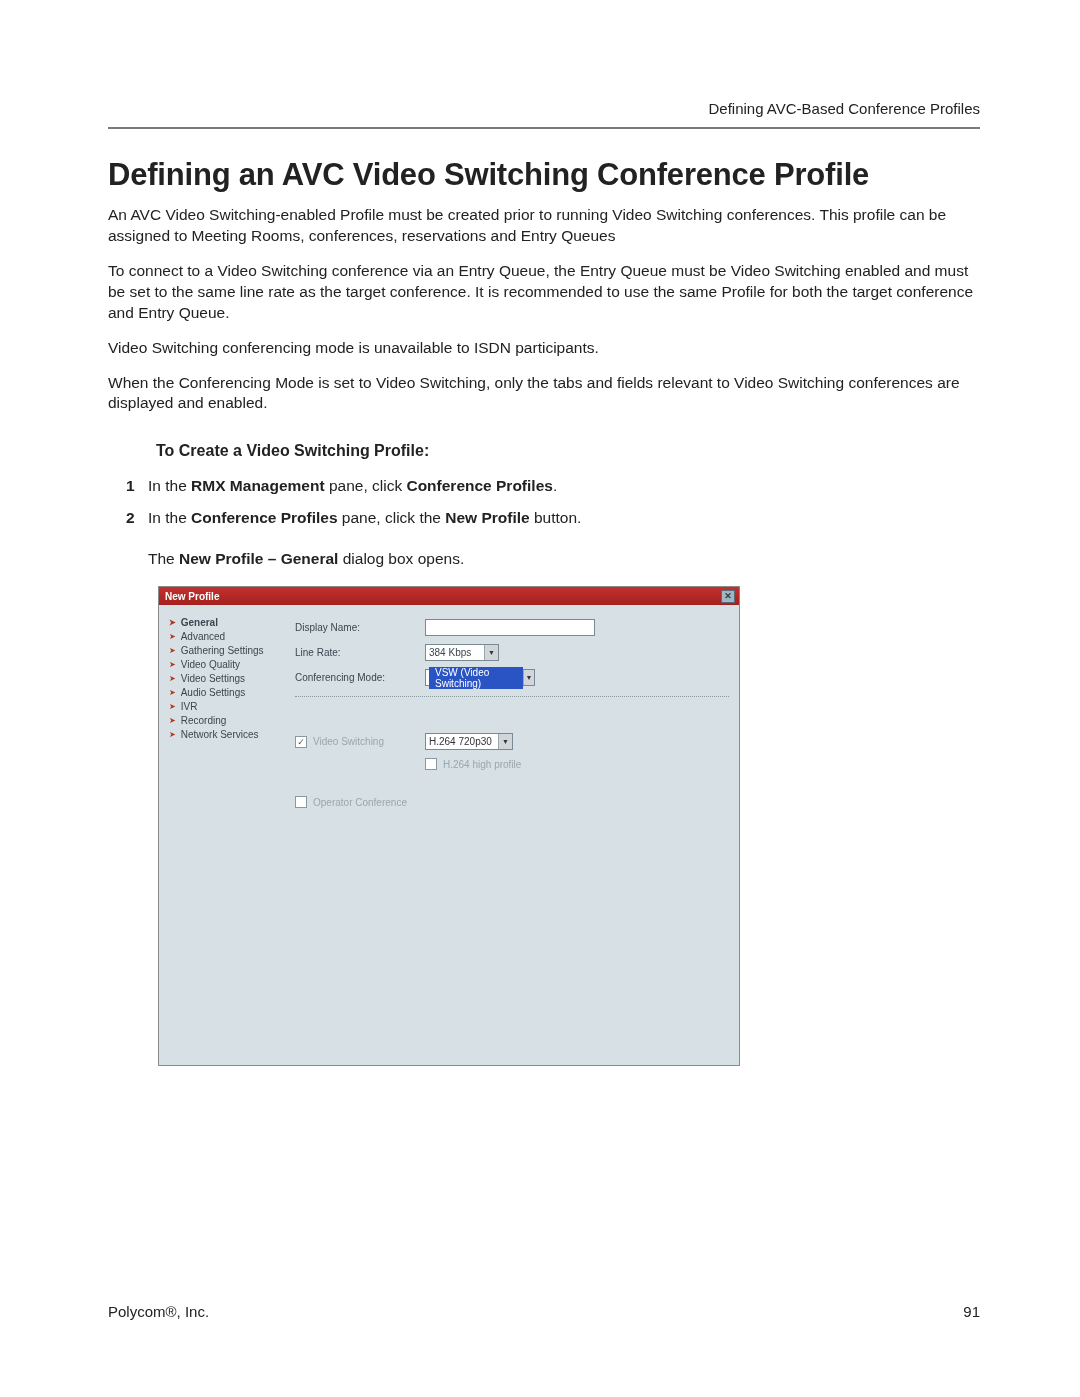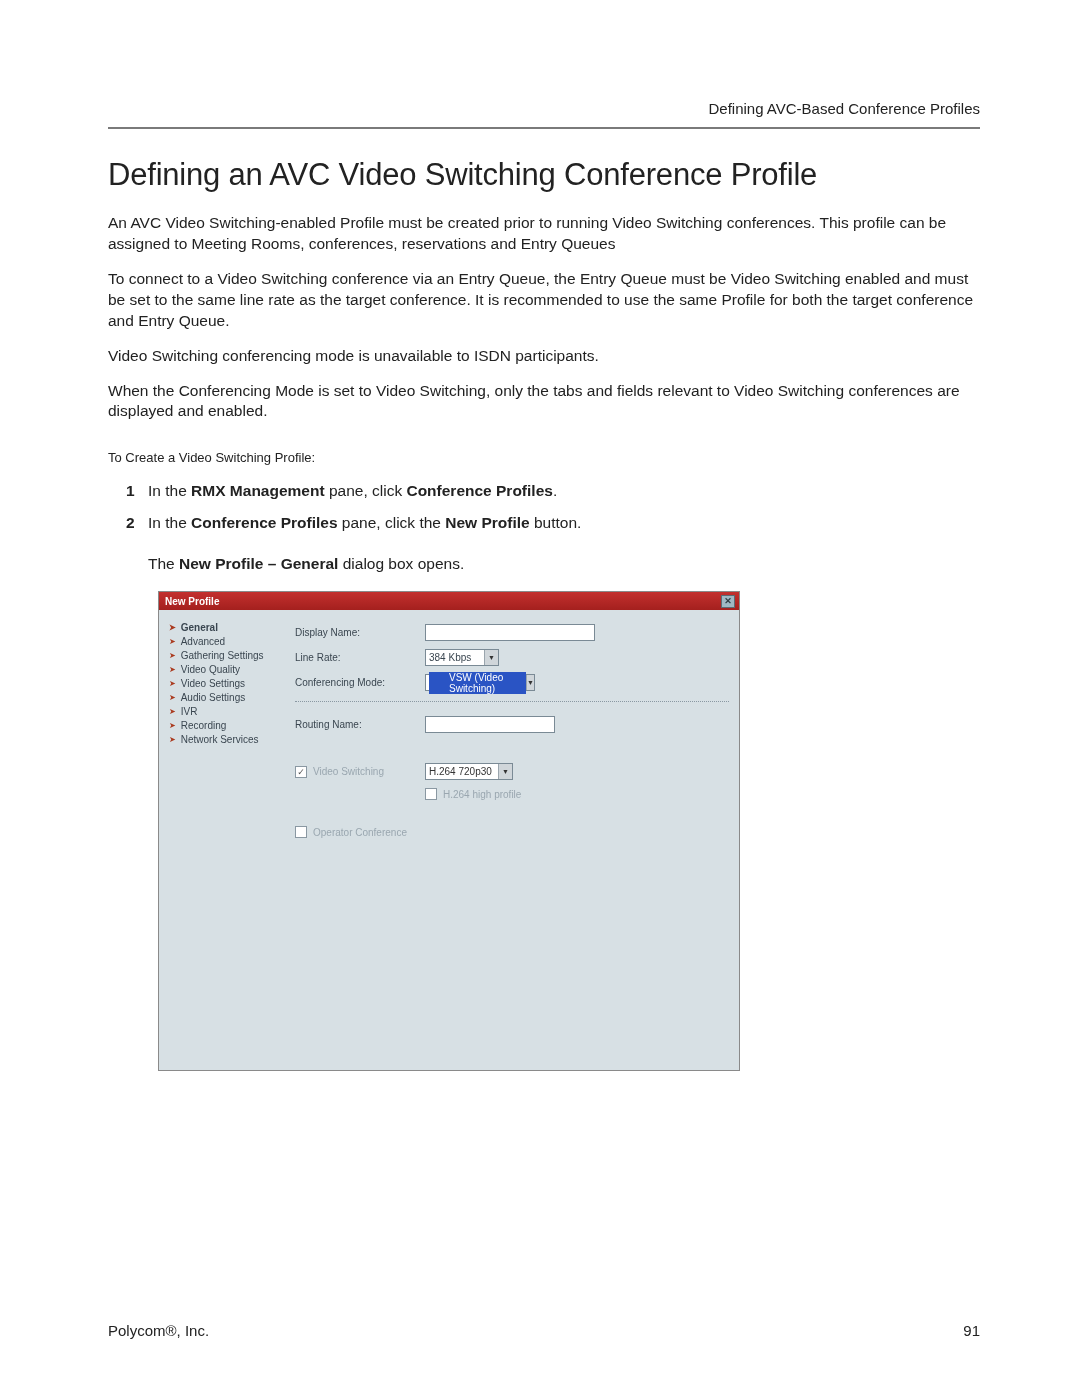--- a/index.html
+++ b/index.html
@@ -18,34 +18,35 @@
     color: #222;
     margin-bottom: 10px;
   }
   hr.rule {
     border: none;
     border-top: 2px solid #7a7a7a;
     margin-bottom: 28px;
   }
   h1.title {
     font-size: 31px;
-    font-weight: normal;
-    margin-bottom: 20px;
+    font-weight: bold;
+    margin-bottom: 12px;
     letter-spacing: -0.2px;
   }
   p.body {
     font-size: 15.5px;
     line-height: 1.35;
     margin-bottom: 14px;
   }
   h2.sub {
-    font-size: 13px;
-    font-weight: normal;
+    font-size: 16px;
+    font-weight: bold;
     margin-top: 28px;
     margin-bottom: 14px;
+    margin-left: 48px;
   }
   ol.steps {
     list-style: none;
     padding-left: 18px;
   }
   ol.steps li {
     font-size: 15.5px;
     line-height: 1.5;
     margin-bottom: 8px;
     position: relative;
@@ -144,21 +145,21 @@
     width: 14px; height: 15px;
     background: #d0d6da;
     border-left: 1px solid #9aa5ad;
     margin-left: auto;
     display: flex; align-items: center; justify-content: center;
     font-size: 7px; color:#333;
   }
   .sel.small { width: 74px; }
   .sel.med { width: 110px; }
   .sel.highlight .seltext {
-    background: #2a54c4; color: #fff; padding: 0 20px;
+    background: #2a54c4; color: #fff; padding: 0 6px;
   }
   .dotted-sep {
     border-top: 1px dotted #8a98a2;
     margin: 6px 0 10px 0;
   }
   .chk-row {
     display: flex;
     align-items: center;
     gap: 6px;
     padding: 4px 0;
@@ -191,21 +192,21 @@
     font-size: 10px;
     display: flex; align-items:center; justify-content:center;
     padding: 0 10px;
     cursor: pointer;
   }
 
   .page-footer {
     position: absolute;
     left: 108px;
     right: 100px;
-    bottom: 58px;
+    bottom: 77px;
     display: flex;
     justify-content: space-between;
     font-size: 15px;
     color: #222;
   }
 </style>
 </head>
 <body>
 
 <div class="header-region">
@@ -302,24 +303,20 @@
       <div class="field-row">
         <span class="lbl">Conferencing Mode:</span>
         <span class="sel med highlight">
           <span class="seltext">VSW (Video Switching)</span>
           <span class="arrow-btn">▼</span>
         </span>
       </div>
 
       <div class="dotted-sep"></div>
 
-      <div class="field-row">
-        <span class="lbl">Routing Name:</span>
-        <input class="txt-input" style="width: 130px;" value="">
-      </div>
 
       <div style="height:22px"></div>
 
       <div class="chk-row">
         <span class="lbl2">
           <span class="chkbox">✓</span>
           <span>Video Switching</span>
         </span>
         <span class="sel" style="width:88px">
           <span class="seltext" style="color:#333">H.264 720p30</span>

